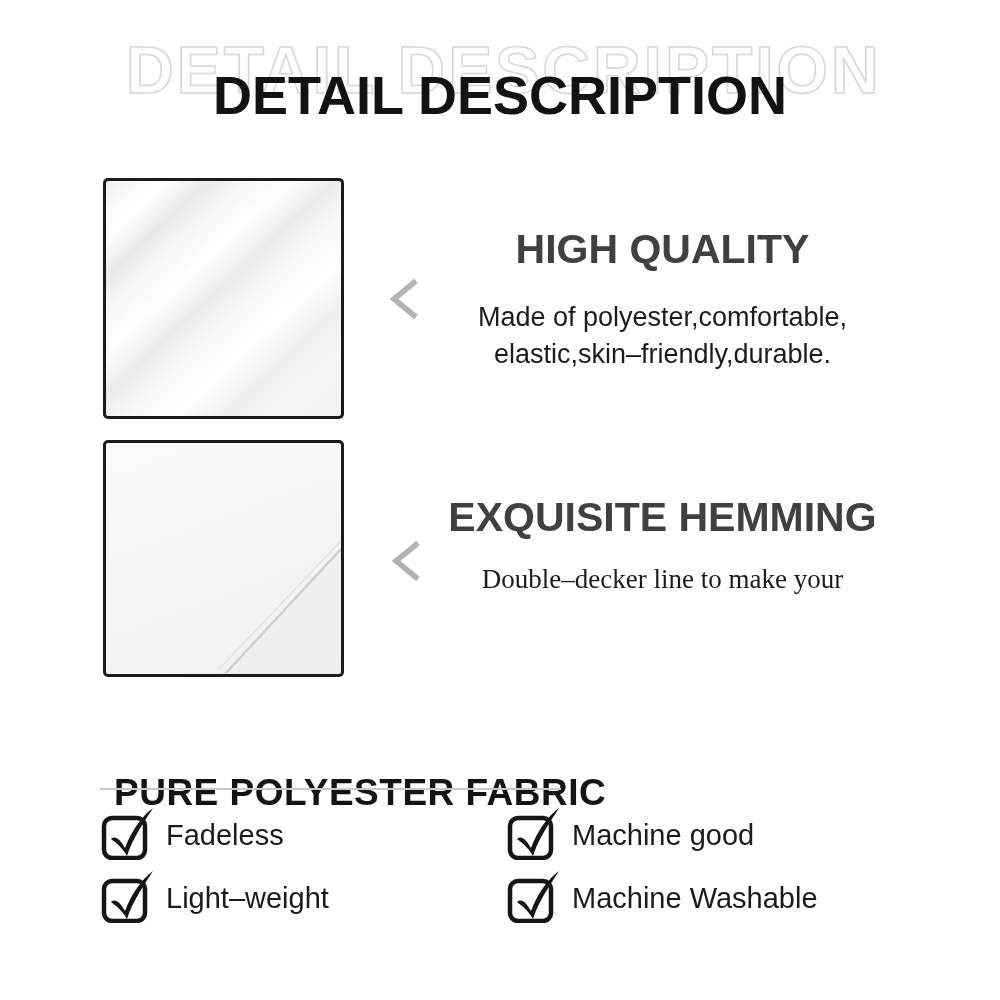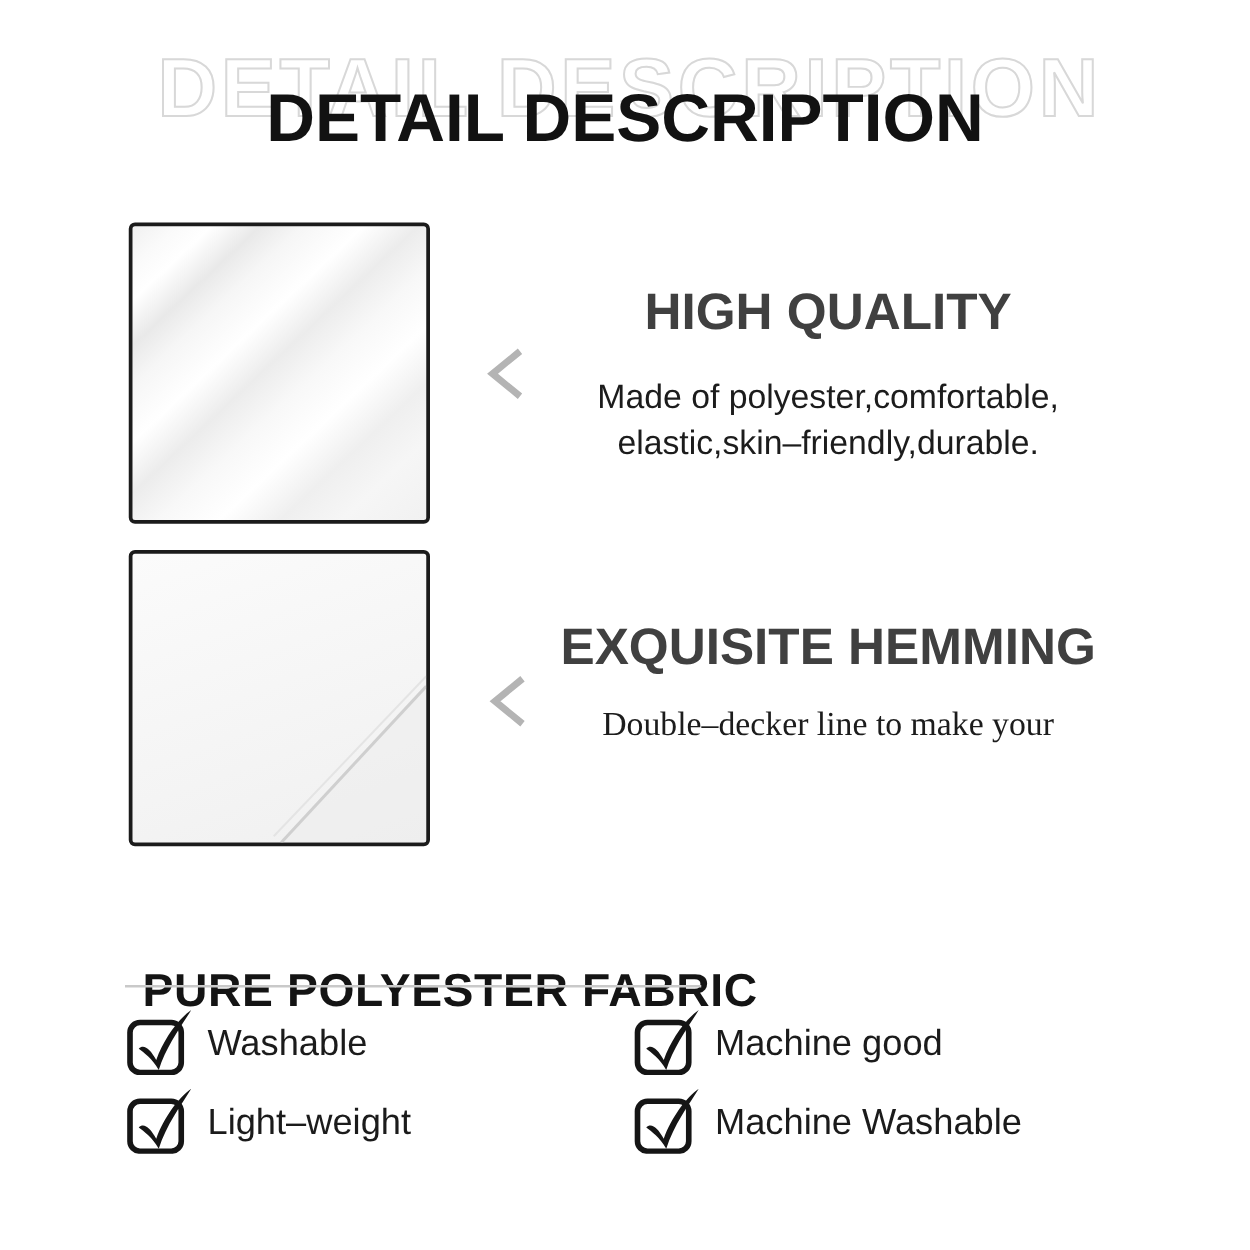--- a/index.html
+++ b/index.html
@@ -127,21 +127,21 @@
   <div class="features-heading">PURE POLYESTER FABRIC</div>
   <div class="features-underline"></div>
 
   <div class="check-item ci-1">
     <span>
       <svg width="56" height="54" viewBox="0 0 56 54">
         <rect x="4" y="12" width="41" height="40" rx="8" fill="#ffffff" stroke="#151515" stroke-width="4.5"></rect>
         <path d="M11 33 C15 29 20 33 25 42 C31 25 43 9 53 2 C45 15 33 31 27 50 C22 41 15 36 11 33 Z" fill="#151515"></path>
       </svg>
     </span>
-    <span class="label">Washable</span>
+    <span class="label">Fadeless</span>
   </div>
 
   <div class="check-item ci-2">
     <span>
       <svg width="56" height="54" viewBox="0 0 56 54">
         <rect x="4" y="12" width="41" height="40" rx="8" fill="#ffffff" stroke="#151515" stroke-width="4.5"></rect>
         <path d="M11 33 C15 29 20 33 25 42 C31 25 43 9 53 2 C45 15 33 31 27 50 C22 41 15 36 11 33 Z" fill="#151515"></path>
       </svg>
     </span>
     <span class="label">Light–weight</span>

